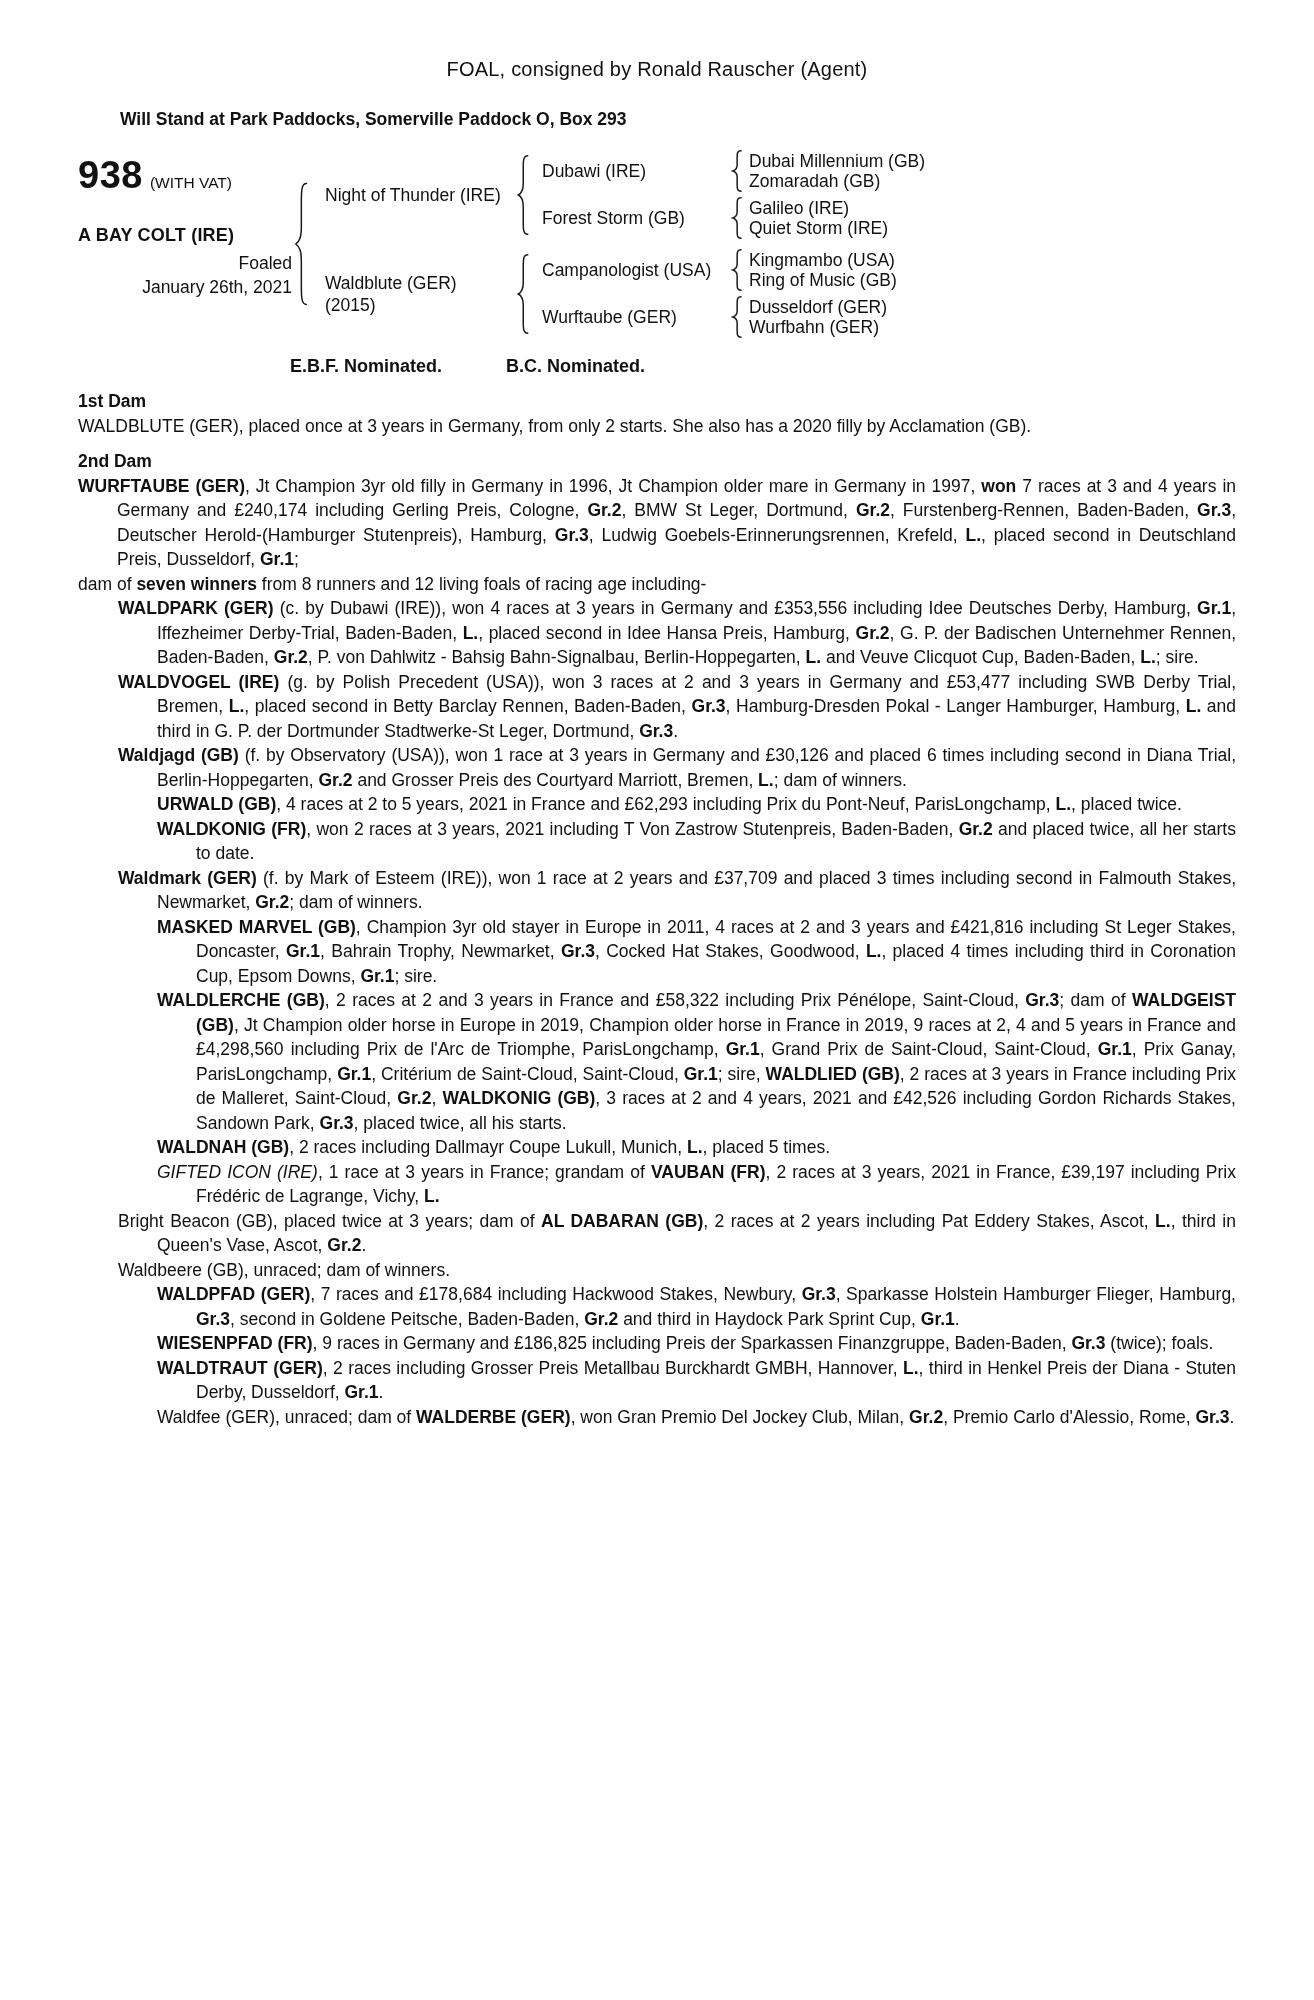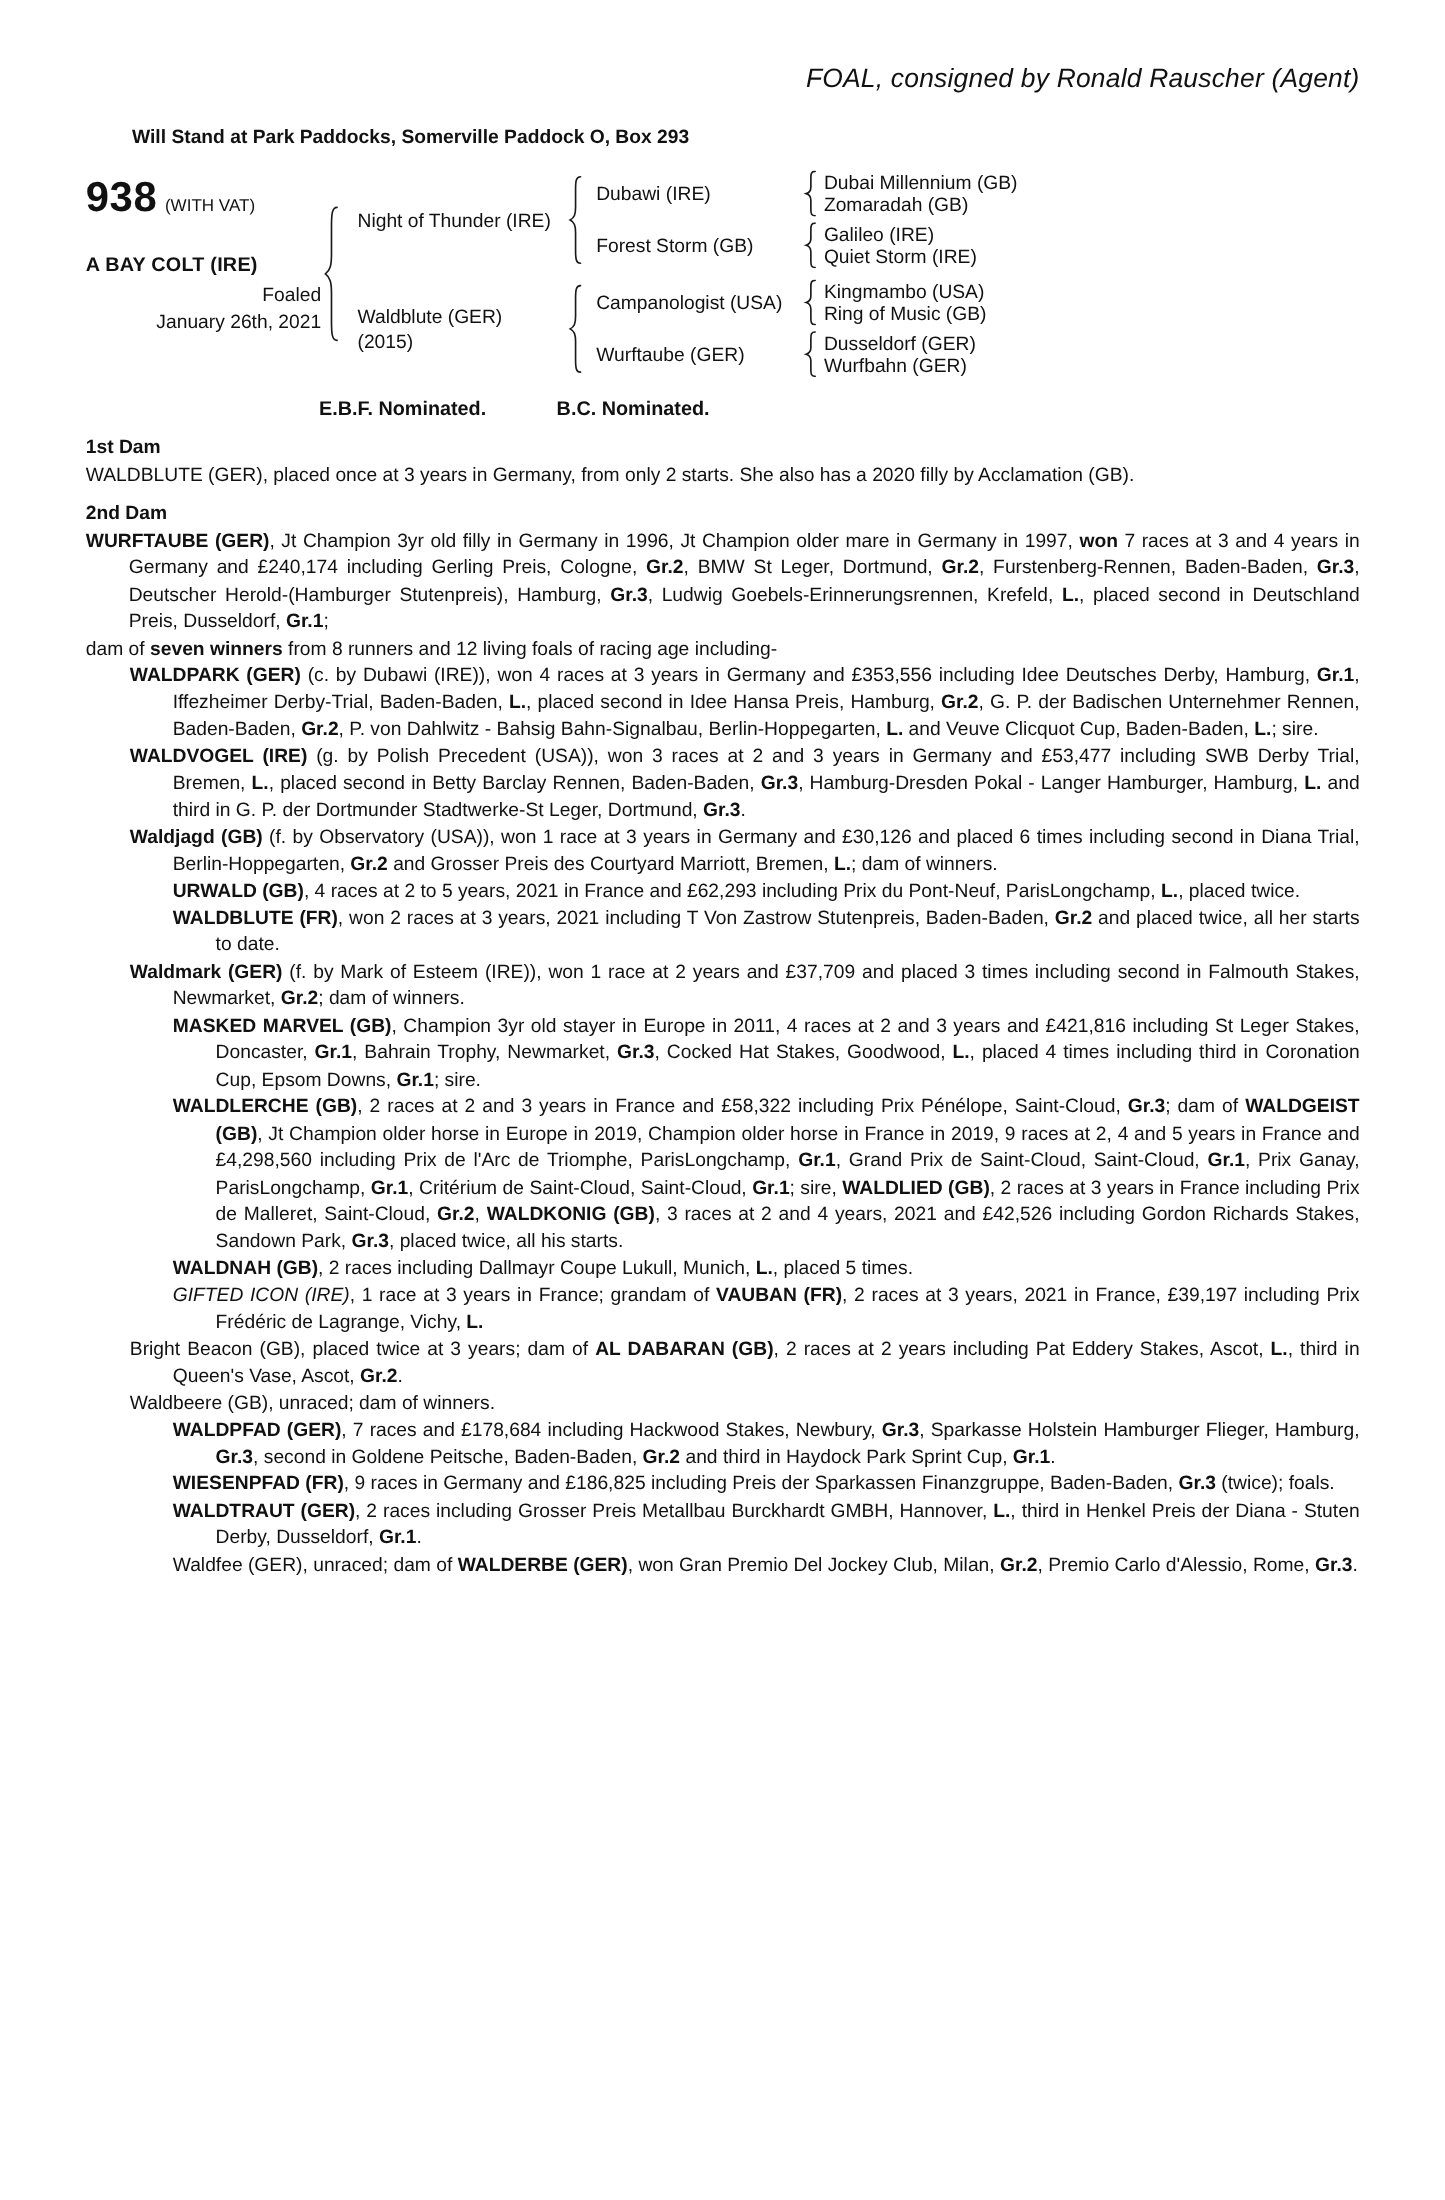--- a/index.html
+++ b/index.html
@@ -6,23 +6,22 @@
   html, body { background:#ffffff; }
   body {
     width:1314px; min-height:2000px;
     font-family:"Liberation Sans", sans-serif;
     color:#111111;
     -webkit-font-smoothing:antialiased;
   }
   .page { padding:58px 78px 40px 78px; }
 
   .title {
-    text-align:right;
-    font-style:italic;
-    font-size:24px;
+    text-align:center;
+    font-size:20px;
     letter-spacing:0.2px;
   }
   .stand {
     font-weight:bold;
     font-size:17.5px;
     margin-top:28px;
     margin-left:42px;
   }
 
   
@@ -177,21 +176,21 @@
   <section class="body-text">
       <p class="para indent-0 heading"><span class="b">1st Dam</span></p>
       <p class="para indent-0"><span>WALDBLUTE (GER), placed once at 3 years in Germany, from only 2 starts. She also has a 2020 filly by Acclamation (GB).</span></p>
       <p class="para indent-0 heading space-before"><span class="b">2nd Dam</span></p>
       <p class="para indent-0"><span class="b">WURFTAUBE (GER)</span><span>, Jt Champion 3yr old filly in Germany in 1996, Jt Champion older mare in Germany in 1997, </span><span class="b">won</span><span> 7 races at 3 and 4 years in Germany and £240,174 including Gerling Preis, Cologne, </span><span class="b">Gr.2</span><span>, BMW St Leger, Dortmund, </span><span class="b">Gr.2</span><span>, Furstenberg-Rennen, Baden-Baden, </span><span class="b">Gr.3</span><span>, Deutscher Herold-(Hamburger Stutenpreis), Hamburg, </span><span class="b">Gr.3</span><span>, Ludwig Goebels-Erinnerungsrennen, Krefeld, </span><span class="b">L.</span><span>, placed second in Deutschland Preis, Dusseldorf, </span><span class="b">Gr.1</span><span>;</span></p>
       <p class="para indent-0"><span>dam of </span><span class="b">seven winners</span><span> from 8 runners and 12 living foals of racing age including-</span></p>
       <p class="para indent-1"><span class="b">WALDPARK (GER) </span><span>(c. by Dubawi (IRE)), won 4 races at 3 years in Germany and £353,556 including Idee Deutsches Derby, Hamburg, </span><span class="b">Gr.1</span><span>, Iffezheimer Derby-Trial, Baden-Baden, </span><span class="b">L.</span><span>, placed second in Idee Hansa Preis, Hamburg, </span><span class="b">Gr.2</span><span>, G. P. der Badischen Unternehmer Rennen, Baden-Baden, </span><span class="b">Gr.2</span><span>, P. von Dahlwitz - Bahsig Bahn-Signalbau, Berlin-Hoppegarten, </span><span class="b">L.</span><span> and Veuve Clicquot Cup, Baden-Baden, </span><span class="b">L.</span><span>; sire.</span></p>
       <p class="para indent-1"><span class="b">WALDVOGEL (IRE) </span><span>(g. by Polish Precedent (USA)), won 3 races at 2 and 3 years in Germany and £53,477 including SWB Derby Trial, Bremen, </span><span class="b">L.</span><span>, placed second in Betty Barclay Rennen, Baden-Baden, </span><span class="b">Gr.3</span><span>, Hamburg-Dresden Pokal - Langer Hamburger, Hamburg, </span><span class="b">L.</span><span> and third in G. P. der Dortmunder Stadtwerke-St Leger, Dortmund, </span><span class="b">Gr.3</span><span>.</span></p>
       <p class="para indent-1"><span class="b">Waldjagd (GB) </span><span>(f. by Observatory (USA)), won 1 race at 3 years in Germany and £30,126 and placed 6 times including second in Diana Trial, Berlin-Hoppegarten, </span><span class="b">Gr.2</span><span> and Grosser Preis des Courtyard Marriott, Bremen, </span><span class="b">L.</span><span>; dam of winners.</span></p>
       <p class="para indent-2"><span class="b">URWALD (GB)</span><span>, 4 races at 2 to 5 years, 2021 in France and £62,293 including Prix du Pont-Neuf, ParisLongchamp, </span><span class="b">L.</span><span>, placed twice.</span></p>
-      <p class="para indent-2"><span class="b">WALDBLUTE (FR)</span><span>, won 2 races at 3 years, 2021 including T Von Zastrow Stutenpreis, Baden-Baden, </span><span class="b">Gr.2</span><span> and placed twice, all her starts to date.</span></p>
+      <p class="para indent-2"><span class="b">WALDKONIG (FR)</span><span>, won 2 races at 3 years, 2021 including T Von Zastrow Stutenpreis, Baden-Baden, </span><span class="b">Gr.2</span><span> and placed twice, all her starts to date.</span></p>
       <p class="para indent-1"><span class="b">Waldmark (GER) </span><span>(f. by Mark of Esteem (IRE)), won 1 race at 2 years and £37,709 and placed 3 times including second in Falmouth Stakes, Newmarket, </span><span class="b">Gr.2</span><span>; dam of winners.</span></p>
       <p class="para indent-2"><span class="b">MASKED MARVEL (GB)</span><span>, Champion 3yr old stayer in Europe in 2011, 4 races at 2 and 3 years and £421,816 including St Leger Stakes, Doncaster, </span><span class="b">Gr.1</span><span>, Bahrain Trophy, Newmarket, </span><span class="b">Gr.3</span><span>, Cocked Hat Stakes, Goodwood, </span><span class="b">L.</span><span>, placed 4 times including third in Coronation Cup, Epsom Downs, </span><span class="b">Gr.1</span><span>; sire.</span></p>
       <p class="para indent-2"><span class="b">WALDLERCHE (GB)</span><span>, 2 races at 2 and 3 years in France and £58,322 including Prix Pénélope, Saint-Cloud, </span><span class="b">Gr.3</span><span>; dam of </span><span class="b">WALDGEIST (GB)</span><span>, Jt Champion older horse in Europe in 2019, Champion older horse in France in 2019, 9 races at 2, 4 and 5 years in France and £4,298,560 including Prix de l'Arc de Triomphe, ParisLongchamp, </span><span class="b">Gr.1</span><span>, Grand Prix de Saint-Cloud, Saint-Cloud, </span><span class="b">Gr.1</span><span>, Prix Ganay, ParisLongchamp, </span><span class="b">Gr.1</span><span>, Critérium de Saint-Cloud, Saint-Cloud, </span><span class="b">Gr.1</span><span>; sire, </span><span class="b">WALDLIED (GB)</span><span>, 2 races at 3 years in France including Prix de Malleret, Saint-Cloud, </span><span class="b">Gr.2</span><span>, </span><span class="b">WALDKONIG (GB)</span><span>, 3 races at 2 and 4 years, 2021 and £42,526 including Gordon Richards Stakes, Sandown Park, </span><span class="b">Gr.3</span><span>, placed twice, all his starts.</span></p>
       <p class="para indent-2"><span class="b">WALDNAH (GB)</span><span>, 2 races including Dallmayr Coupe Lukull, Munich, </span><span class="b">L.</span><span>, placed 5 times.</span></p>
       <p class="para indent-2"><span class="i">GIFTED ICON (IRE)</span><span>, 1 race at 3 years in France; grandam of </span><span class="b">VAUBAN (FR)</span><span>, 2 races at 3 years, 2021 in France, £39,197 including Prix Frédéric de Lagrange, Vichy, </span><span class="b">L.</span></p>
       <p class="para indent-1"><span>Bright Beacon (GB), placed twice at 3 years; dam of </span><span class="b">AL DABARAN (GB)</span><span>, 2 races at 2 years including Pat Eddery Stakes, Ascot, </span><span class="b">L.</span><span>, third in Queen's Vase, Ascot, </span><span class="b">Gr.2</span><span>.</span></p>
       <p class="para indent-1"><span>Waldbeere (GB), unraced; dam of winners.</span></p>
       <p class="para indent-2"><span class="b">WALDPFAD (GER)</span><span>, 7 races and £178,684 including Hackwood Stakes, Newbury, </span><span class="b">Gr.3</span><span>, Sparkasse Holstein Hamburger Flieger, Hamburg, </span><span class="b">Gr.3</span><span>, second in Goldene Peitsche, Baden-Baden, </span><span class="b">Gr.2</span><span> and third in Haydock Park Sprint Cup, </span><span class="b">Gr.1</span><span>.</span></p>
       <p class="para indent-2"><span class="b">WIESENPFAD (FR)</span><span>, 9 races in Germany and £186,825 including Preis der Sparkassen Finanzgruppe, Baden-Baden, </span><span class="b">Gr.3</span><span> (twice); foals.</span></p>
       <p class="para indent-2"><span class="b">WALDTRAUT (GER)</span><span>, 2 races including Grosser Preis Metallbau Burckhardt GMBH, Hannover, </span><span class="b">L.</span><span>, third in Henkel Preis der Diana - Stuten Derby, Dusseldorf, </span><span class="b">Gr.1</span><span>.</span></p>

